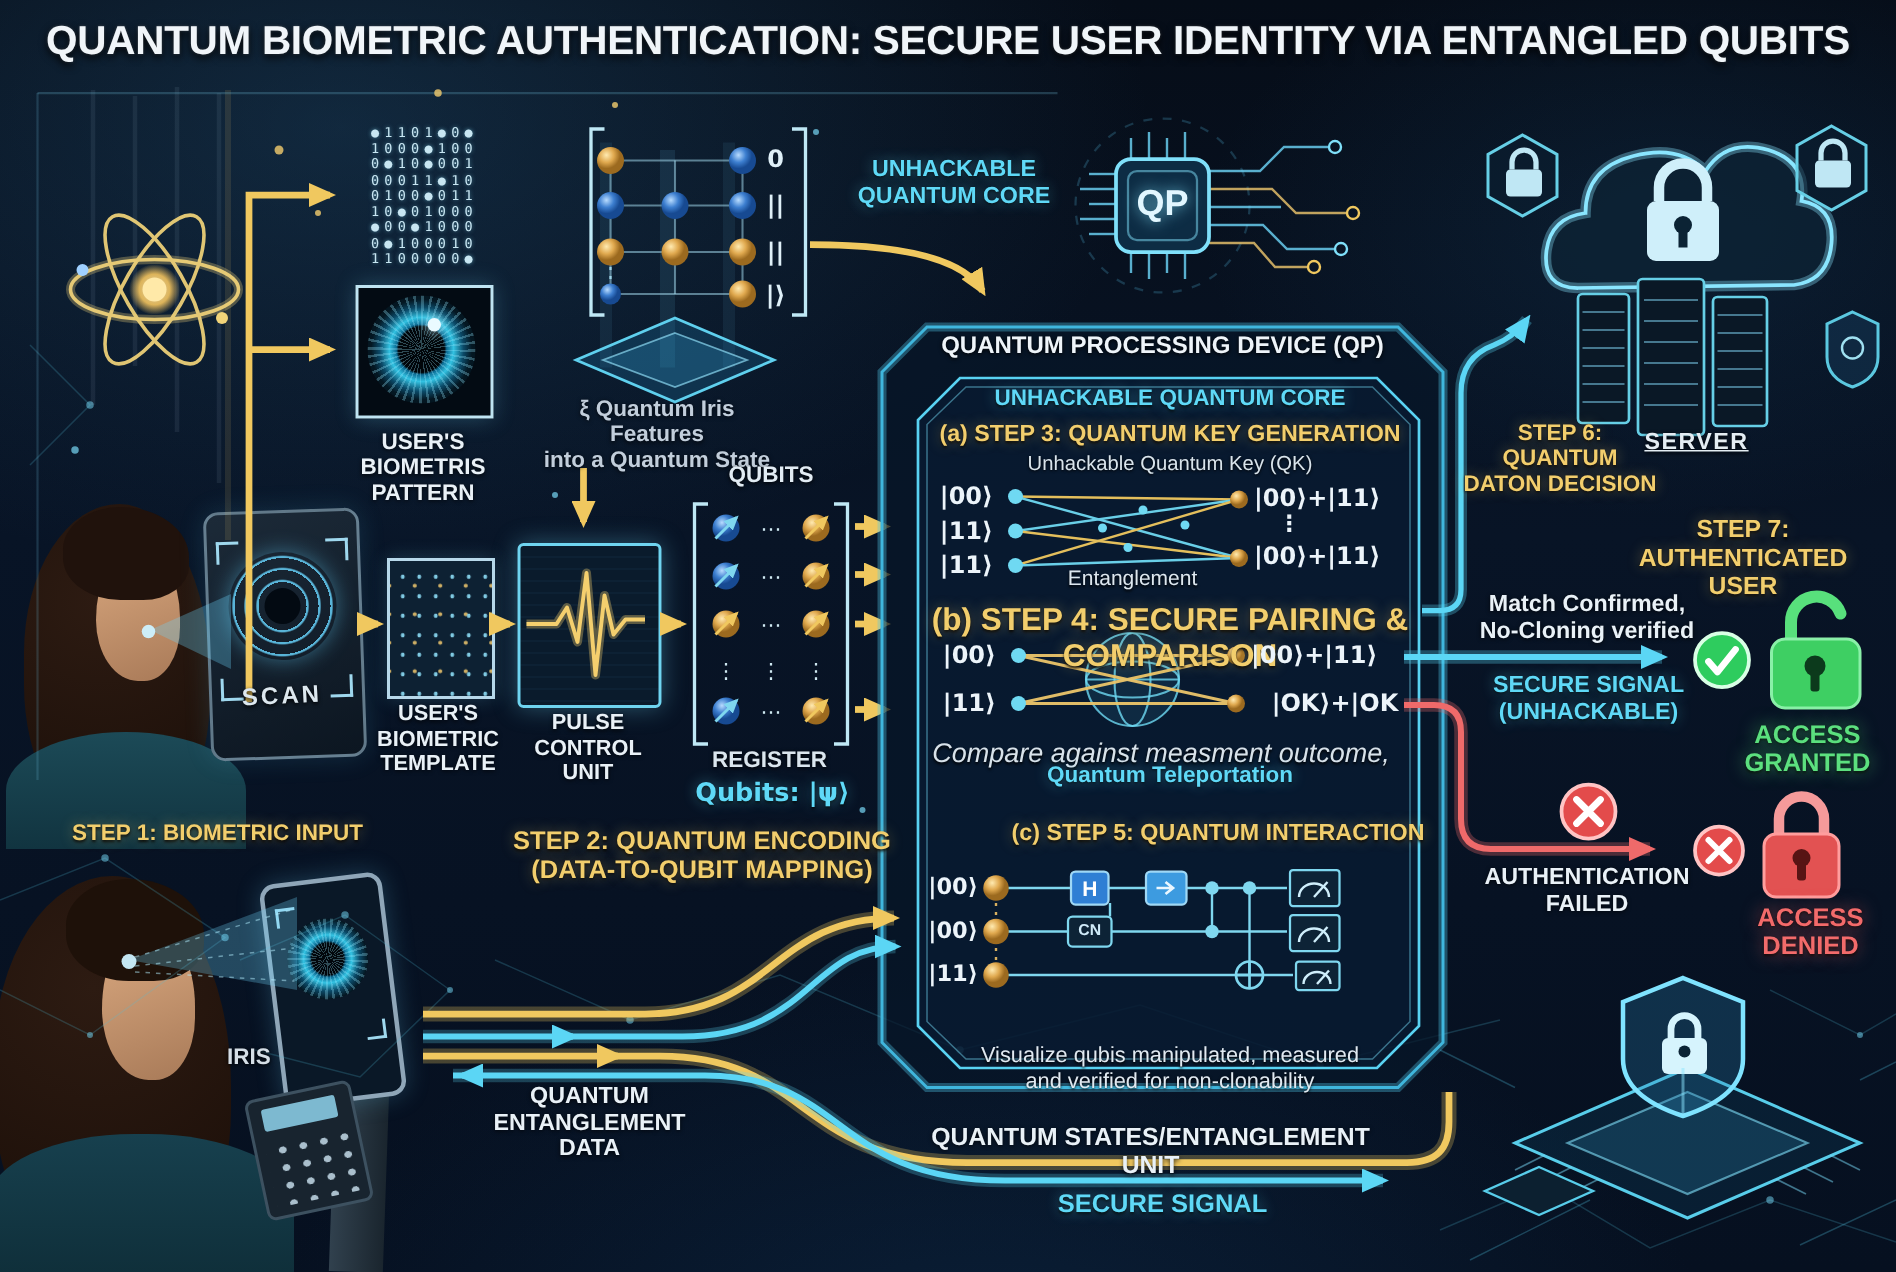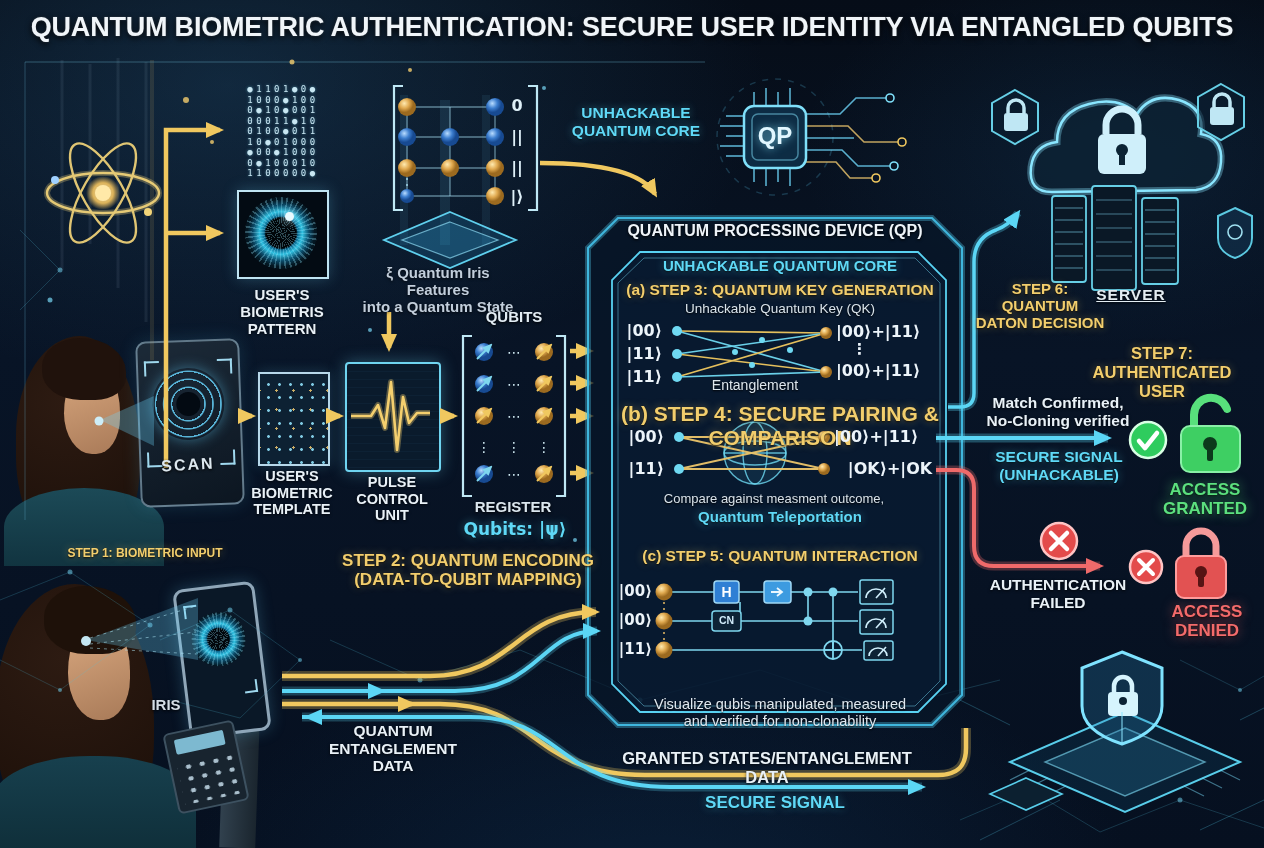--- a/index.html
+++ b/index.html
@@ -549,29 +549,29 @@
   <div class="t white" style="left:348px;top:474px;width:88px;font-size:14.5px;">PULSE
 CONTROL
 UNIT</div>
 
   <div class="t" style="left:468px;top:498px;width:90px;font-size:15px;color:#dbe6ee;text-shadow:0 1px 3px #000;">REGISTER</div>
   <div class="t cyan ket" style="left:452px;top:520px;width:126px;font-size:17px;">Qubits: |ψ⟩</div>
 
   <div class="t gold" style="left:298px;top:551px;width:340px;font-size:17px;">STEP 2: QUANTUM ENCODING
 (DATA-TO-QUBIT MAPPING)</div>
 
-  <div class="t gold" style="left:42px;top:547px;width:206px;font-size:12px;">STEP 1: BIOMETRIC INPUT</div>
+  <div class="t gold" style="left:42px;top:547px;width:206px;font-size:15px;">STEP 1: BIOMETRIC INPUT</div>
 
   <div class="t" style="left:142px;top:696px;width:48px;font-size:15px;color:#d5dee6;text-shadow:0 1px 3px #000;">IRIS</div>
 
   <div class="t white" style="left:324px;top:722px;width:138px;font-size:15.5px;">QUANTUM
 ENTANGLEMENT
 DATA</div>
 
-  <div class="t white" style="left:600px;top:749px;width:334px;font-size:16.5px;">GRANTED STATES/ENTANGLEMENT DATA</div>
+  <div class="t white" style="left:600px;top:749px;width:334px;font-size:16.5px;">QUANTUM STATES/ENTANGLEMENT UNIT</div>
 
   <div class="t cyan" style="left:702px;top:793px;width:146px;font-size:17px;">SECURE SIGNAL</div>
 
   <div class="t" style="left:744px;top:122px;width:62px;font-size:24px;color:#e2f7ff;text-shadow:0 0 10px rgba(130,225,250,.8);">QP</div>
 
   <div class="t" style="left:618px;top:222px;width:314px;font-size:16px;color:#eef4f9;text-shadow:0 1px 3px #000;">QUANTUM PROCESSING DEVICE (QP)</div>
   <div class="t cyan" style="left:630px;top:257px;width:300px;font-size:15px;">UNHACKABLE QUANTUM CORE</div>
 
   <div class="t gold" style="left:612px;top:281px;width:336px;font-size:15.5px;">(a) STEP 3: QUANTUM KEY GENERATION</div>
   <div class="t" style="left:640px;top:301px;width:280px;font-size:13.5px;color:#d9e4ec;font-weight:normal;text-shadow:0 1px 2px #000;">Unhackable Quantum Key (QK)</div>
@@ -581,24 +581,24 @@
   <div class="t ket" style="left:836px;top:323px;width:112px;text-align:left;font-size:16px;color:#ecf4fa;">|00⟩+|11⟩</div>
   <div class="t ket" style="left:852px;top:341px;width:40px;text-align:left;font-size:15px;color:#ecf4fa;">⋮</div>
   <div class="t ket" style="left:836px;top:362px;width:112px;text-align:left;font-size:16px;color:#ecf4fa;">|00⟩+|11⟩</div>
   <div class="t" style="left:680px;top:378px;width:150px;font-size:14px;color:#dde7ef;font-weight:normal;text-shadow:0 1px 2px #000;">Entanglement</div>
 
   <div class="t gold" style="left:610px;top:402px;width:340px;font-size:21px;">(b) STEP 4: SECURE PAIRING &amp; COMPARISON</div>
   <div class="t ket" style="left:600px;top:428px;width:64px;text-align:right;font-size:16px;color:#ecf4fa;">|00⟩</div>
   <div class="t ket" style="left:600px;top:460px;width:64px;text-align:right;font-size:16px;color:#ecf4fa;">|11⟩</div>
   <div class="t ket" style="left:834px;top:428px;width:112px;text-align:left;font-size:16px;color:#ecf4fa;">|00⟩+|11⟩</div>
   <div class="t ket" style="left:834px;top:460px;width:112px;text-align:center;font-size:16px;color:#ecf4fa;">|OK⟩+|OK</div>
-  <div class="t" style="left:620px;top:492px;width:308px;font-size:13px;color:#d8e2ea;font-weight:normal;text-shadow:0 1px 2px #000;">Compare against measment outcome,</div>
+  <div class="t" style="left:620px;top:492px;width:308px;font-size:18px;color:#d8e2ea;font-weight:normal;text-shadow:0 1px 2px #000;font-style:italic;">Compare against measment outcome,</div>
   <div class="t cyan" style="left:660px;top:508px;width:240px;font-size:15px;">Quantum Teleportation</div>
 
-  <div class="t gold" style="left:612px;top:547px;width:336px;font-size:15.5px;">(c) STEP 5: QUANTUM INTERACTION</div>
+  <div class="t gold" style="left:612px;top:547px;width:336px;font-size:15.5px;padding-left:32px;">(c) STEP 5: QUANTUM INTERACTION</div>
   <div class="t ket" style="left:596px;top:583px;width:56px;text-align:right;font-size:15px;color:#ecf4fa;">|00⟩</div>
   <div class="t ket" style="left:596px;top:612px;width:56px;text-align:right;font-size:15px;color:#ecf4fa;">|00⟩</div>
   <div class="t ket" style="left:596px;top:641px;width:56px;text-align:right;font-size:15px;color:#ecf4fa;">|11⟩</div>
   <div class="t" style="left:714px;top:585px;width:25px;font-size:14px;color:#fff;">H</div>
   <div class="t" style="left:712px;top:615px;width:29px;font-size:10.5px;color:#cfeaf8;">CN</div>
   <div class="t" style="left:618px;top:696px;width:324px;font-size:14.5px;color:#e0e9f1;font-weight:normal;text-shadow:0 1px 2px #000;">Visualize qubis manipulated, measured
 and verified for non-clonability</div>
 
   <div class="t gold" style="left:952px;top:280px;width:176px;font-size:15px;">STEP 6:
 QUANTUM

